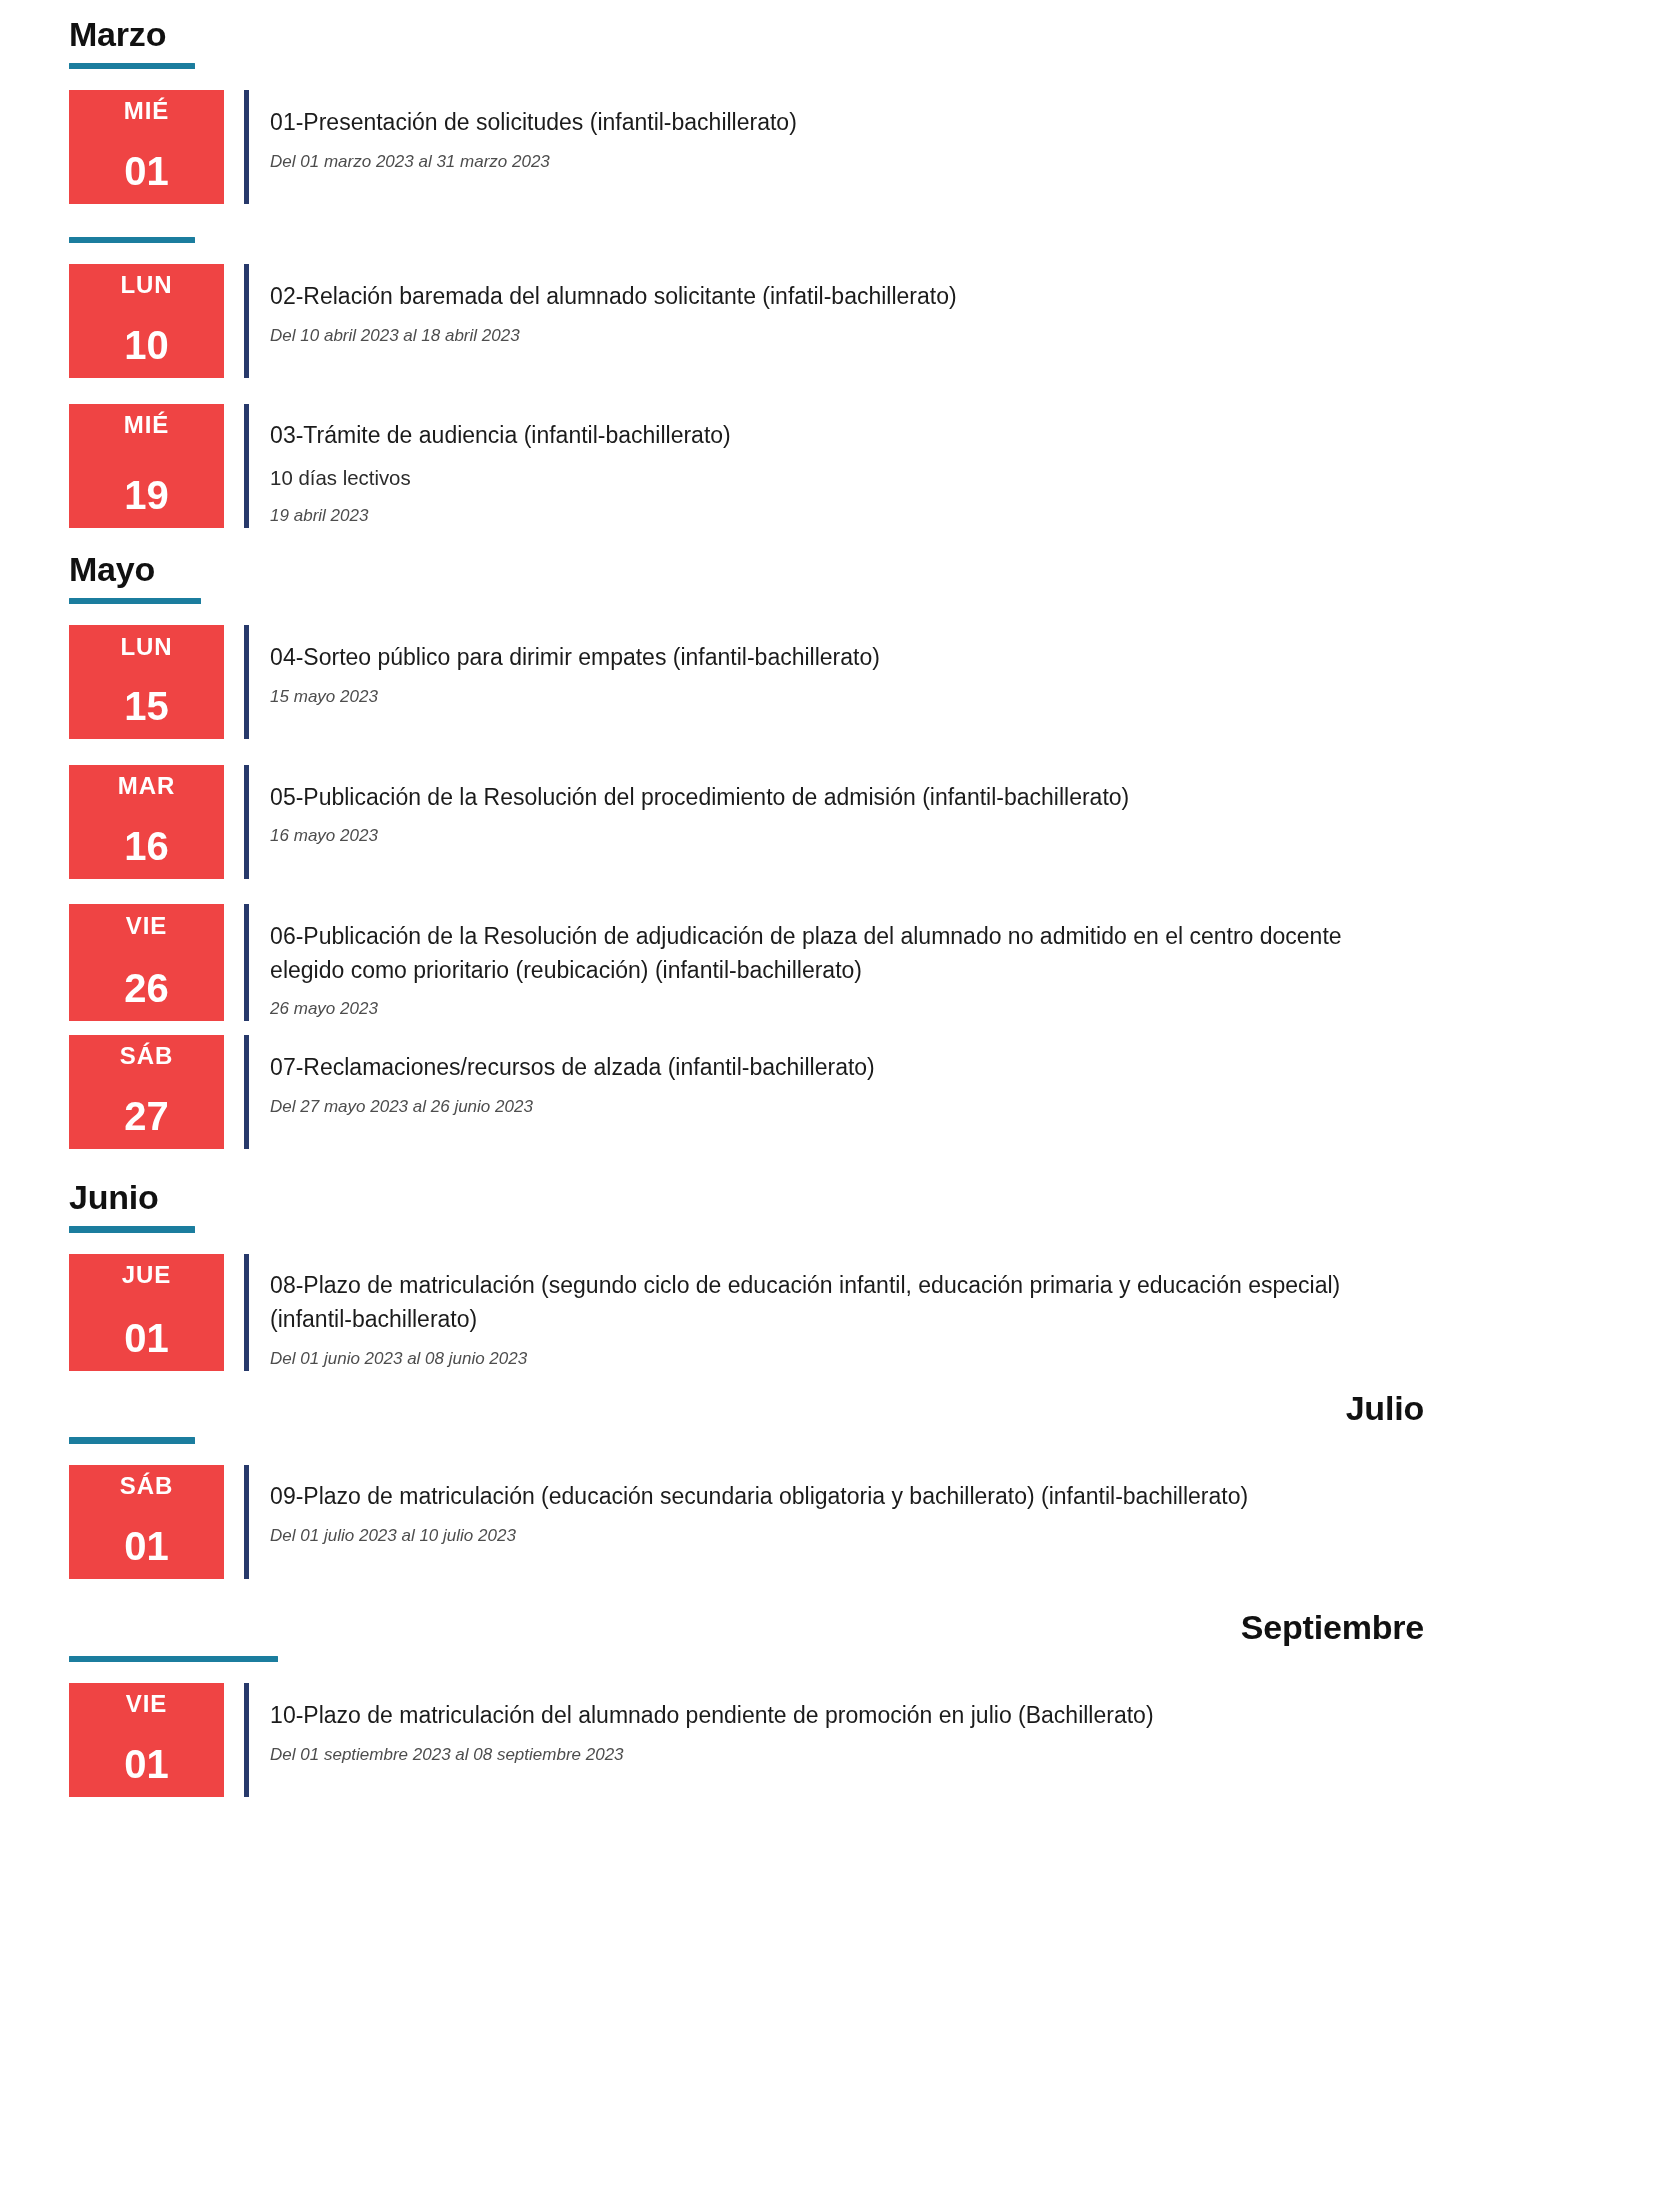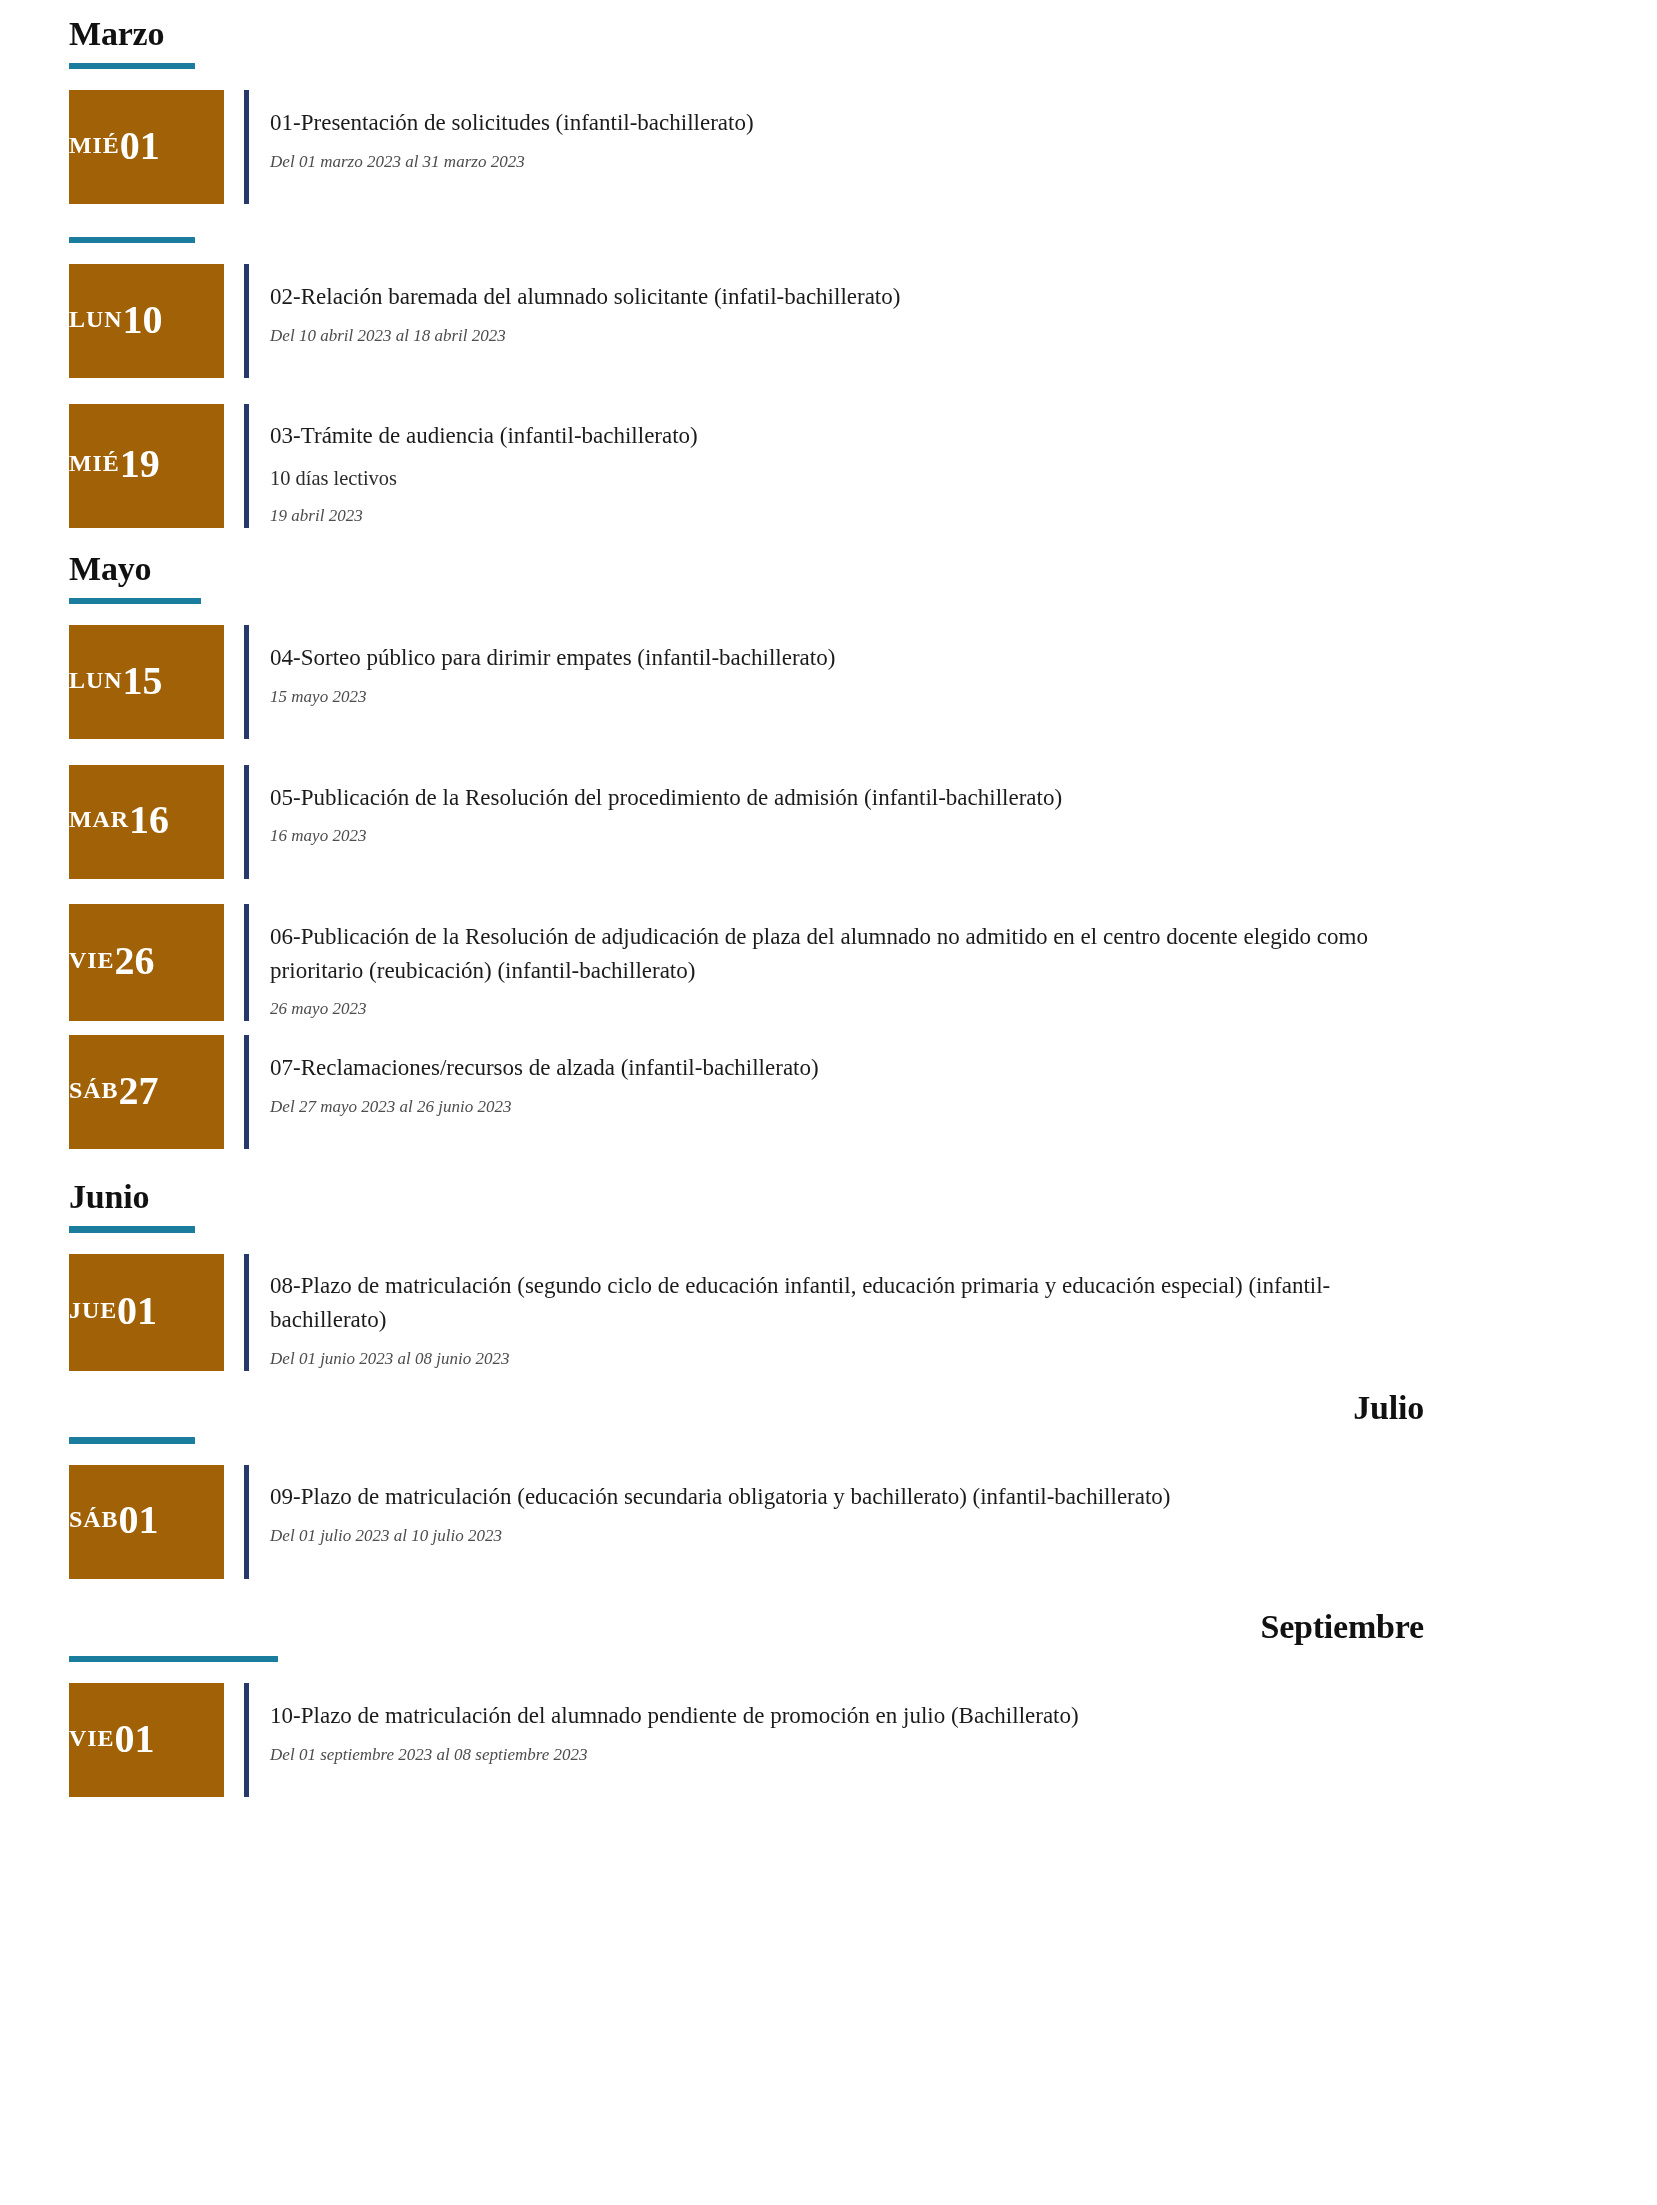--- a/index.html
+++ b/index.html
@@ -12,21 +12,20 @@
     height: 2205px;
     font-family: "Liberation Sans", sans-serif;
     color: #1b1b1b;
     -webkit-font-smoothing: antialiased;
   }
 
   .calendar {
     box-sizing: border-box;
     width: 1424px;
     padding: 0 0 0 0;
-    font-family: Liberation Serif, serif;
   }
 
   
   .month-group {
     margin: 0;
   }
 
   .month-head {
     padding-left: 69px;
   }
@@ -68,26 +67,26 @@
     display: flex;
     align-items: stretch;
     padding-left: 69px;
     box-sizing: border-box;
   }
 
   .date-chip {
     flex: 0 0 auto;
     width: 155px;
     min-height: 114px;
-    background: #a16207;
+    background: #ef4444;
     color: #ffffff;
     display: flex;
-    flex-direction: row;
+    flex-direction: column;
     align-items: center;
-    justify-content: flex-start;
+    justify-content: space-between;
     box-sizing: border-box;
     padding: 8.3px 0 12px 0;
   }
 
   .date-weekday {
     font-size: 24px;
     font-weight: bold;
     letter-spacing: 0.9px;
     line-height: 1.05;
     text-transform: uppercase;

